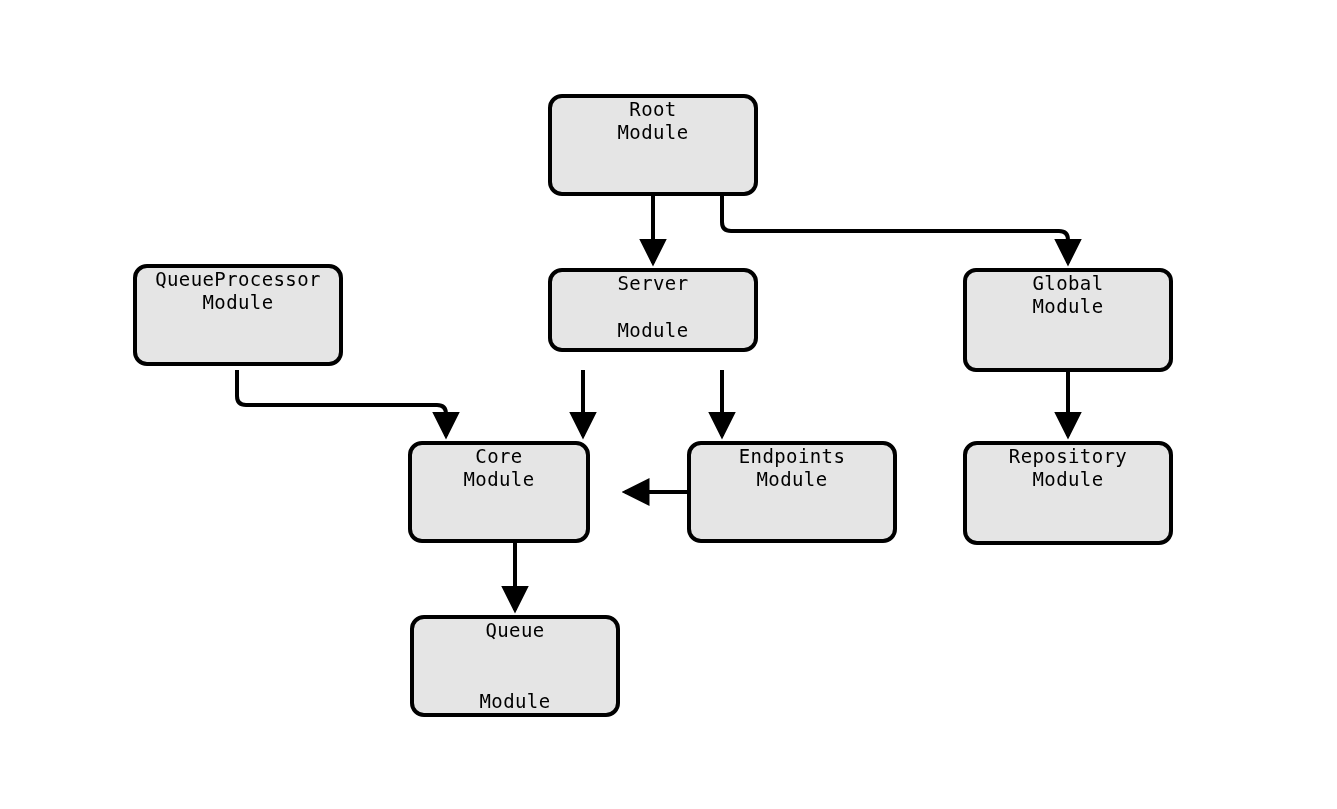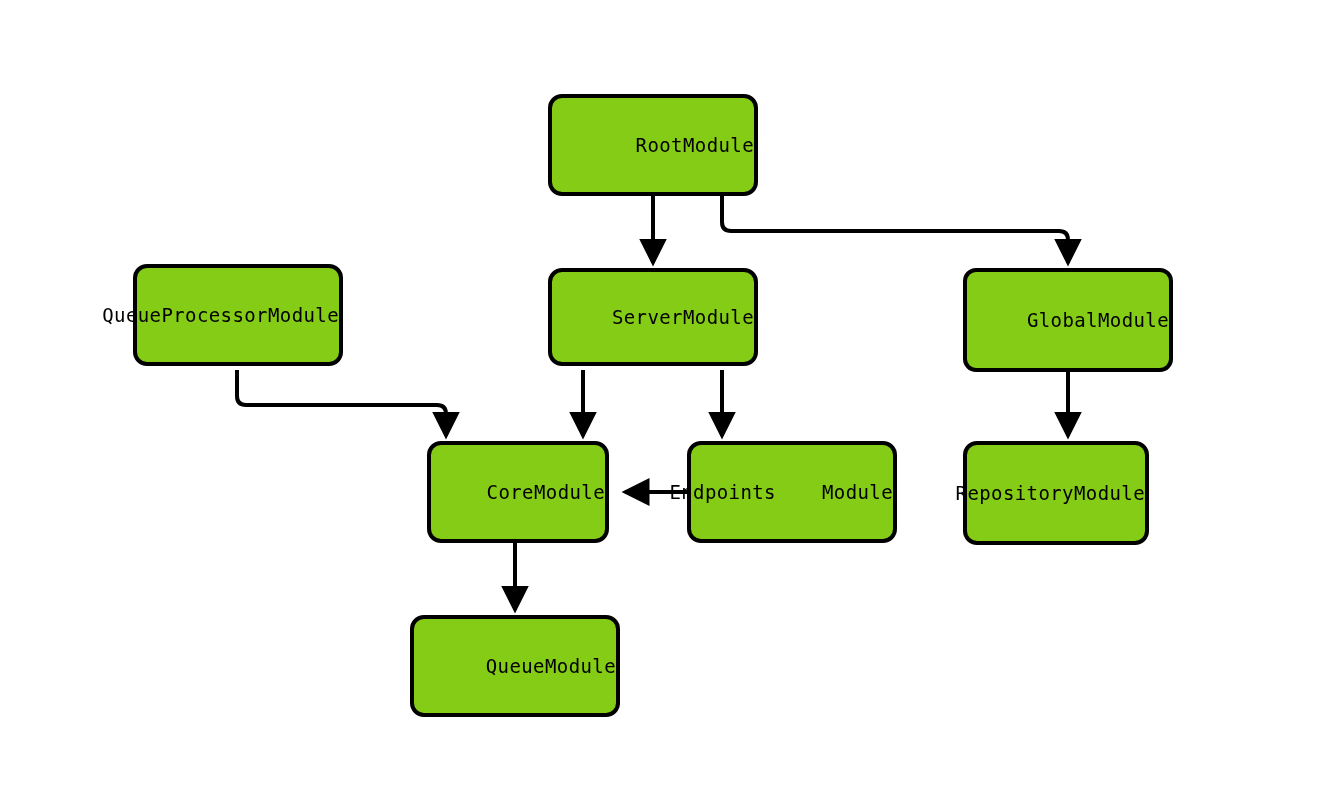--- a/index.html
+++ b/index.html
@@ -20,26 +20,27 @@
     position: absolute;
     left: 0;
     top: 0;
     width: 1337px;
     height: 809px;
     pointer-events: none;
   }
   .node {
     position: absolute;
     box-sizing: border-box;
-    background: #84cc16;
+    background: #e5e5e5;
     border: 4px solid #000000;
     border-radius: 14px;
     display: flex;
+    flex-direction: column;
     align-items: center;
-    justify-content: flex-end;
+    justify-content: flex-start;
     text-align: center;
     color: #000000;
     font-size: 19px;
     line-height: 23px;
     letter-spacing: 0.4px;
     z-index: 2;
   }
   .node .line1,
   .node .line2 {
     display: block;
@@ -82,43 +83,43 @@
   <div class="node" style="left:548px; top:94px; width:210px; height:102px;">
     <span class="line1">Root</span>
     <span class="line2">Module</span>
   </div>
 
   <div class="node" style="left:133px; top:264px; width:210px; height:102px;">
     <span class="line1">QueueProcessor</span>
     <span class="line2">Module</span>
   </div>
 
-  <div class="node" style="left:548px; top:268px; width:210px; height:98px;">
+  <div class="node" style="left:548px; top:268px; width:210px; height:84px;gap:24px;">
     <span class="line1">Server</span>
     <span class="line2">Module</span>
   </div>
 
   <div class="node" style="left:963px; top:268px; width:210px; height:104px;border-radius:13px;">
     <span class="line1">Global</span>
     <span class="line2">Module</span>
   </div>
 
-  <div class="node" style="left:427px; top:441px; width:182px; height:102px;">
+  <div class="node" style="left:408px; top:441px; width:182px; height:102px;">
     <span class="line1">Core</span>
     <span class="line2">Module</span>
   </div>
 
-  <div class="node" style="left:687px; top:441px; width:210px; height:102px;gap:46px;">
+  <div class="node" style="left:687px; top:441px; width:210px; height:102px;">
     <span class="line1">Endpoints</span>
     <span class="line2">Module</span>
   </div>
 
-  <div class="node" style="left:963px; top:441px; width:186px; height:104px;">
+  <div class="node" style="left:963px; top:441px; width:210px; height:104px;">
     <span class="line1">Repository</span>
     <span class="line2">Module</span>
   </div>
 
-  <div class="node" style="left:410px; top:615px; width:210px; height:102px;">
+  <div class="node" style="left:410px; top:615px; width:210px; height:102px;gap:48px;">
     <span class="line1">Queue</span>
     <span class="line2">Module</span>
   </div>
 
 </div>
 
 </body></html>

